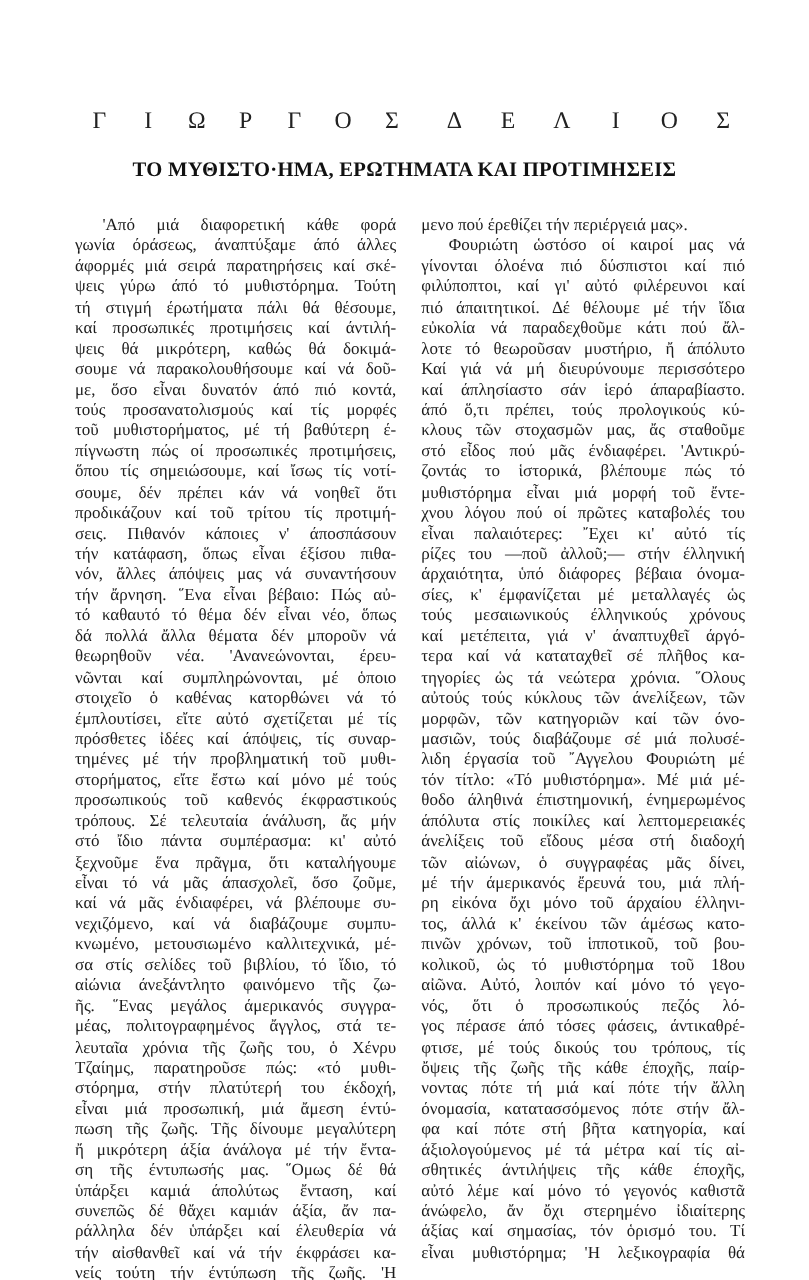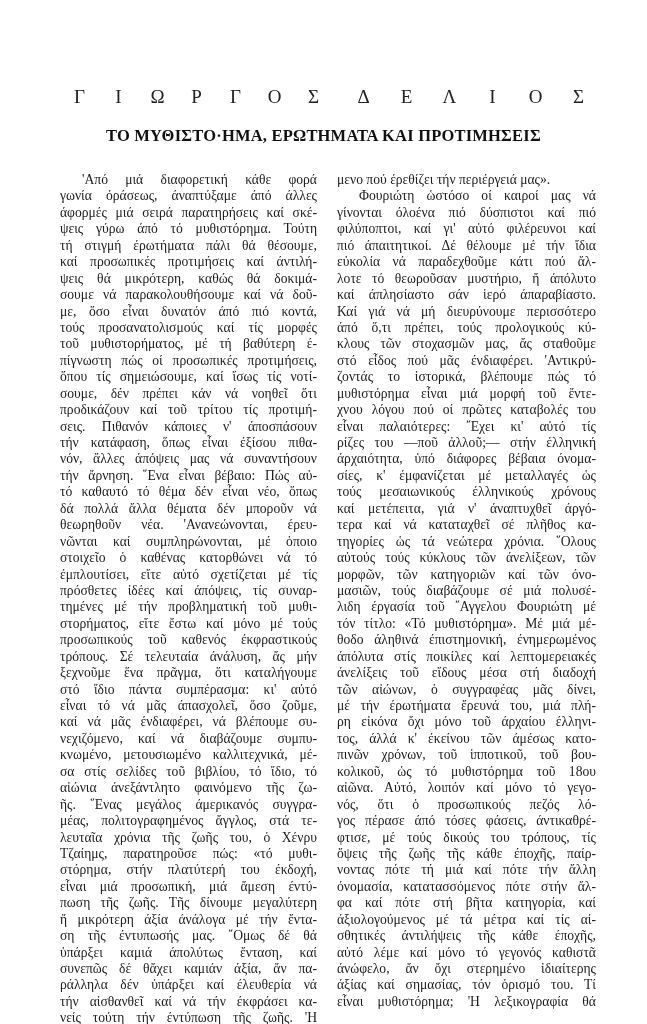--- a/index.html
+++ b/index.html
@@ -95,22 +95,22 @@
     <div class="line">δά πολλά ἄλλα θέματα δέν μποροῦν νά</div>
     <div class="line">θεωρηθοῦν νέα. 'Ανανεώνονται, έρευ-</div>
     <div class="line">νῶνται καί συμπληρώνονται, μέ ὁποιο</div>
     <div class="line">στοιχεῖο ὁ καθένας κατορθώνει νά τό</div>
     <div class="line">έμπλουτίσει, εἴτε αὐτό σχετίζεται μέ τίς</div>
     <div class="line">πρόσθετες ἰδέες καί άπόψεις, τίς συναρ-</div>
     <div class="line">τημένες μέ τήν προβληματική τοῦ μυθι-</div>
     <div class="line">στορήματος, εἴτε ἔστω καί μόνο μέ τούς</div>
     <div class="line">προσωπικούς τοῦ καθενός έκφραστικούς</div>
     <div class="line">τρόπους. Σέ τελευταία άνάλυση, ἄς μήν</div>
+    <div class="line">στό ἴδιο πάντα συμπέρασμα: κι' αὐτό</div>
     <div class="line">ξεχνοῦμε ἕνα πρᾶγμα, ὅτι καταλήγουμε</div>
-    <div class="line">στό ἴδιο πάντα συμπέρασμα: κι' αὐτό</div>
     <div class="line">εἶναι τό νά μᾶς άπασχολεῖ, ὅσο ζοῦμε,</div>
     <div class="line">καί νά μᾶς ένδιαφέρει, νά βλέπουμε συ-</div>
     <div class="line">νεχιζόμενο, καί νά διαβάζουμε συμπυ-</div>
     <div class="line">κνωμένο, μετουσιωμένο καλλιτεχνικά, μέ-</div>
     <div class="line">σα στίς σελίδες τοῦ βιβλίου, τό ἴδιο, τό</div>
     <div class="line">αἰώνια άνεξάντλητο φαινόμενο τῆς ζω-</div>
     <div class="line">ῆς. ῞Ενας μεγάλος άμερικανός συγγρα-</div>
     <div class="line">μέας, πολιτογραφημένος ἄγγλος, στά τε-</div>
     <div class="line">λευταῖα χρόνια τῆς ζωῆς του, ὁ Χένρυ</div>
     <div class="line">Τζαίημς, παρατηροῦσε πώς: «τό μυθι-</div>
@@ -126,22 +126,22 @@
     <div class="line">νείς τούτη τήν έντύπωση τῆς ζωῆς. 'Η</div>
   </div>
 <div class="col right" id="col-right">
     <div class="line last">μενο πού έρεθίζει τήν περιέργειά μας».</div>
     <div class="line indent">Φουριώτη ὡστόσο οί καιροί μας νά</div>
     <div class="line">γίνονται όλοένα πιό δύσπιστοι καί πιό</div>
     <div class="line">φιλύποπτοι, καί γι' αὐτό φιλέρευνοι καί</div>
     <div class="line">πιό άπαιτητικοί. Δέ θέλουμε μέ τήν ἴδια</div>
     <div class="line">εὐκολία νά παραδεχθοῦμε κάτι πού ἄλ-</div>
     <div class="line">λοτε τό θεωροῦσαν μυστήριο, ἤ άπόλυτο</div>
+    <div class="line">Καί γιά νά μή διευρύνουμε περισσότερο</div>
     <div class="line">καί άπλησίαστο σάν ἱερό άπαραβίαστο.</div>
-    <div class="line">Καί γιά νά μή διευρύνουμε περισσότερο</div>
     <div class="line">άπό ὅ,τι πρέπει, τούς προλογικούς κύ-</div>
     <div class="line">κλους τῶν στοχασμῶν μας, ἄς σταθοῦμε</div>
     <div class="line">στό εἶδος πού μᾶς ένδιαφέρει. 'Αντικρύ-</div>
     <div class="line">ζοντάς το ἱστορικά, βλέπουμε πώς τό</div>
     <div class="line">μυθιστόρημα εἶναι μιά μορφή τοῦ ἔντε-</div>
     <div class="line">χνου λόγου πού οί πρῶτες καταβολές του</div>
     <div class="line">εἶναι παλαιότερες: ῎Εχει κι' αὐτό τίς</div>
     <div class="line">ρίζες του —ποῦ ἀλλοῦ;— στήν έλληνική</div>
     <div class="line">άρχαιότητα, ὑπό διάφορες βέβαια όνομα-</div>
     <div class="line">σίες, κ' έμφανίζεται μέ μεταλλαγές ὡς</div>
@@ -151,21 +151,21 @@
     <div class="line">τηγορίες ὡς τά νεώτερα χρόνια. ῞Ολους</div>
     <div class="line">αὐτούς τούς κύκλους τῶν άνελίξεων, τῶν</div>
     <div class="line">μορφῶν, τῶν κατηγοριῶν καί τῶν όνο-</div>
     <div class="line">μασιῶν, τούς διαβάζουμε σέ μιά πολυσέ-</div>
     <div class="line">λιδη έργασία τοῦ ῎Αγγελου Φουριώτη μέ</div>
     <div class="line">τόν τίτλο: «Τό μυθιστόρημα». Μέ μιά μέ-</div>
     <div class="line">θοδο άληθινά έπιστημονική, ένημερωμένος</div>
     <div class="line">άπόλυτα στίς ποικίλες καί λεπτομερειακές</div>
     <div class="line">άνελίξεις τοῦ εἴδους μέσα στή διαδοχή</div>
     <div class="line">τῶν αἰώνων, ὁ συγγραφέας μᾶς δίνει,</div>
-    <div class="line">μέ τήν έρωτήματα ἔρευνά του, μιά πλή-</div>
+    <div class="line">μέ τήν άμερικανός ἔρευνά του, μιά πλή-</div>
     <div class="line">ρη εἰκόνα ὄχι μόνο τοῦ άρχαίου έλληνι-</div>
     <div class="line">τος, άλλά κ' έκείνου τῶν άμέσως κατο-</div>
     <div class="line">πινῶν χρόνων, τοῦ ἱπποτικοῦ, τοῦ βου-</div>
     <div class="line">κολικοῦ, ὡς τό μυθιστόρημα τοῦ 18ου</div>
     <div class="line">αἰῶνα. Αὐτό, λοιπόν καί μόνο τό γεγο-</div>
     <div class="line">νός, ὅτι ὁ προσωπικούς πεζός λό-</div>
     <div class="line">γος πέρασε άπό τόσες φάσεις, άντικαθρέ-</div>
     <div class="line">φτισε, μέ τούς δικούς του τρόπους, τίς</div>
     <div class="line">ὄψεις τῆς ζωῆς τῆς κάθε έποχῆς, παίρ-</div>
     <div class="line">νοντας πότε τή μιά καί πότε τήν ἄλλη</div>

